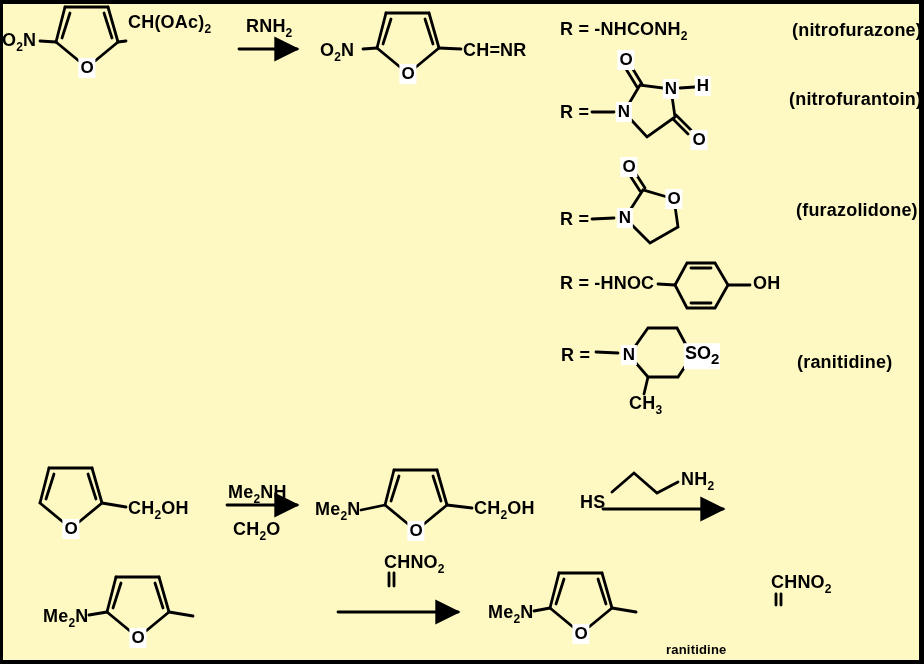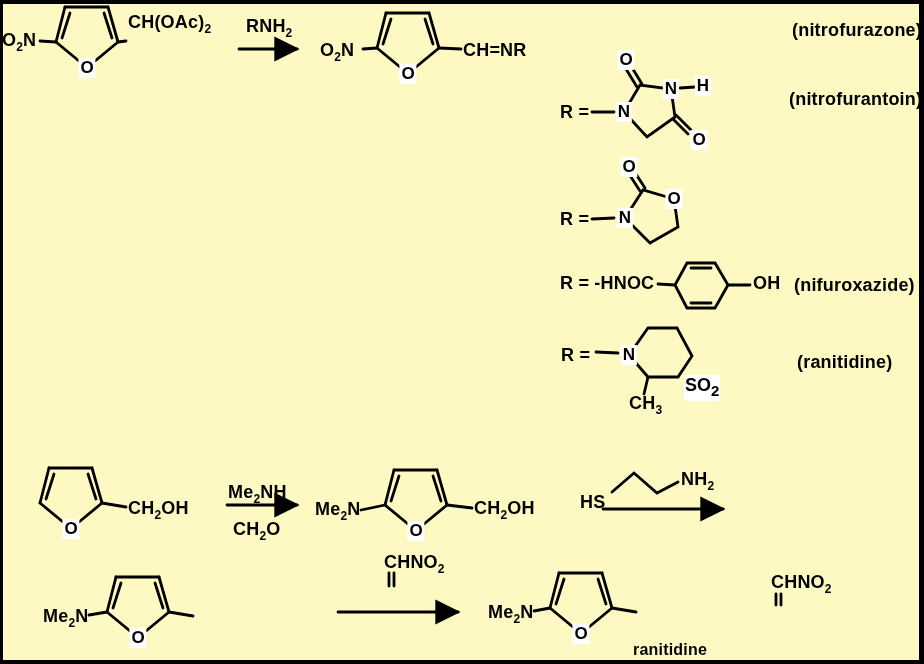--- a/index.html
+++ b/index.html
@@ -14,21 +14,21 @@
     position:absolute; white-space:nowrap;
     font-size:18px; line-height:22px; letter-spacing:0.2px;
   }
   .lbl sub, .atom sub { font-size:12px; line-height:1; font-weight:bold; }
   .atom {
     position:absolute; white-space:nowrap; font-size:17px; line-height:20px;
     background:#fff; padding:0 2px; transform:translate(-50%,-50%);
   }
   .atomL {
     position:absolute; white-space:nowrap; font-size:18px; line-height:21px;
-    background:#fff; padding:0 1px; transform:translateY(-50%);margin-top:32px;
+    background:#fff; padding:0 1px; transform:translateY(-50%);
   }
   .bdr { position:absolute; background:#000; }
 </style>
 </head>
 <body>
 
 <div class="canvas">
 
   <svg class="bonds" width="924" height="664" viewBox="0 0 924 664" aria-hidden="true">
     <defs>
@@ -121,30 +121,31 @@
       </g>
     </g>
   </svg>
 
   <span class="lbl" style="left:2px;top:29px">O<sub>2</sub>N</span>
   <span class="lbl" style="left:128px;top:11px">CH(OAc)<sub>2</sub></span>
   <span class="lbl" style="left:246px;top:15px">RNH<sub>2</sub></span>
   <span class="lbl" style="left:320px;top:39px">O<sub>2</sub>N</span>
   <span class="lbl" style="left:463px;top:39px">CH=NR</span>
 
+  <span class="lbl" style="left:560px;top:18px">R = -NHCONH<sub>2</sub></span>
   <span class="lbl" style="left:792px;top:19px">(nitrofurazone)</span>
 
   <span class="lbl" style="left:560px;top:101px">R =</span>
   <span class="lbl" style="left:789px;top:88px">(nitrofurantoin)</span>
 
   <span class="lbl" style="left:560px;top:208px">R =</span>
+  <span class="lbl" style="left:796px;top:199px">(furazolidone)</span>
 
   <span class="lbl" style="left:560px;top:272px">R = -HNOC</span>
   <span class="lbl" style="left:753px;top:272px">OH</span>
-  <span class="lbl" style="left:794px;top:274px">(nifuroxazide)</span>
 
   <span class="lbl" style="left:561px;top:344px">R =</span>
   <span class="atomL" style="left:684px;top:356px">SO<sub>2</sub></span>
   <span class="lbl" style="left:629px;top:392px">CH<sub>3</sub></span>
   <span class="lbl" style="left:797px;top:351px">(ranitidine)</span>
 
   <span class="atom" style="left:87px;top:68px">O</span>
   <span class="atom" style="left:408px;top:74px">O</span>
   <span class="atom" style="left:624px;top:112px">N</span>
   <span class="atom" style="left:671px;top:89px">N</span>
@@ -161,21 +162,21 @@
   <span class="lbl" style="left:233px;top:518px">CH<sub>2</sub>O</span>
   <span class="lbl" style="left:315px;top:498px">Me<sub>2</sub>N</span>
   <span class="lbl" style="left:474px;top:497px">CH<sub>2</sub>OH</span>
   <span class="lbl" style="left:580px;top:491px">HS</span>
   <span class="lbl" style="left:681px;top:468px">NH<sub>2</sub></span>
 
   <span class="lbl" style="left:43px;top:605px">Me<sub>2</sub>N</span>
   <span class="lbl" style="left:384px;top:551px">CHNO<sub>2</sub></span>
   <span class="lbl" style="left:488px;top:601px">Me<sub>2</sub>N</span>
   <span class="lbl" style="left:771px;top:571px">CHNO<sub>2</sub></span>
-  <span class="lbl" style="left:633px;top:639px;font-size:16px">ranitidine</span>
+  <span class="lbl" style="left:666px;top:639px;font-size:13px">ranitidine</span>
 
   <span class="atom" style="left:71px;top:529px">O</span>
   <span class="atom" style="left:416px;top:531px">O</span>
   <span class="atom" style="left:138px;top:638px">O</span>
   <span class="atom" style="left:581px;top:634px">O</span>
 
   <div class="bdr" style="left:0;top:0;width:924px;height:4px"></div>
   <div class="bdr" style="left:919px;top:0;width:5px;height:664px"></div>
   <div class="bdr" style="left:0;top:660px;width:924px;height:4px"></div>
   <div class="bdr" style="left:0;top:0;width:3px;height:664px"></div>

